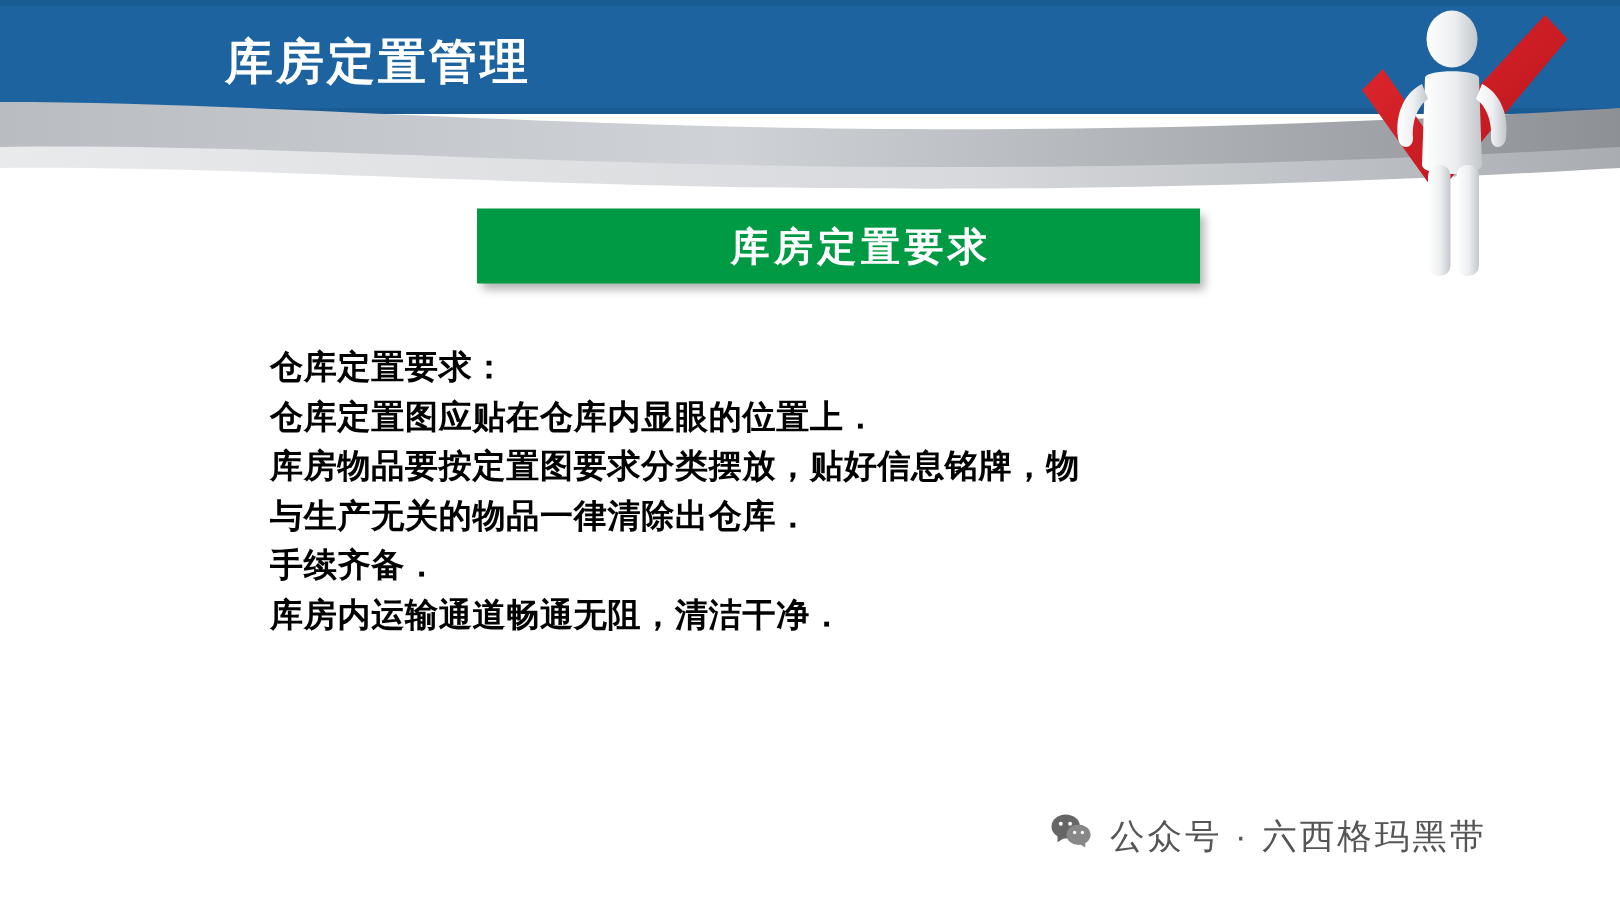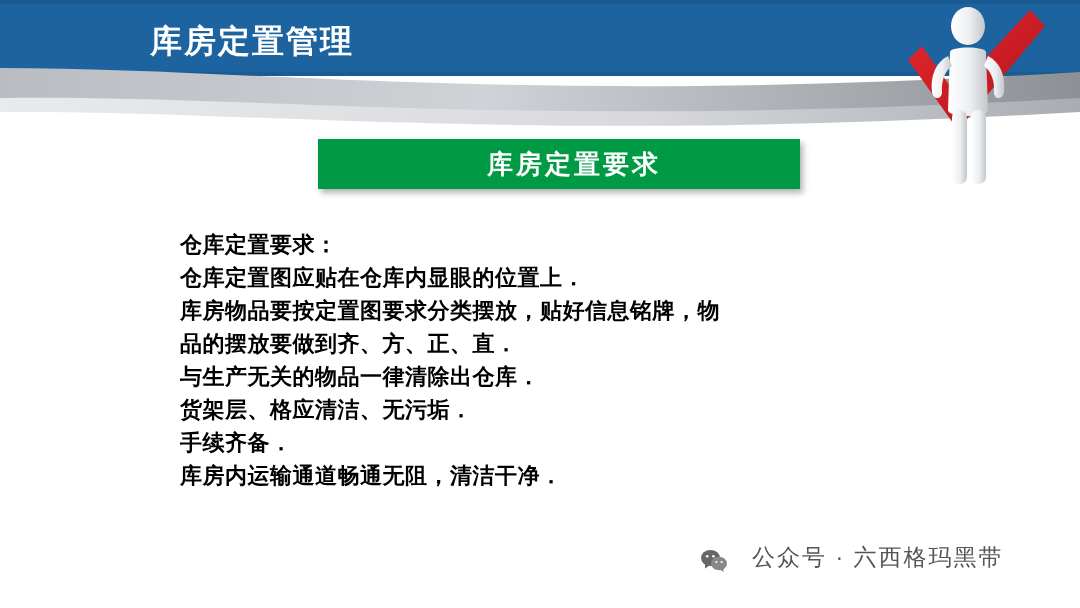--- a/index.html
+++ b/index.html
@@ -95,22 +95,22 @@
   .body-text .line {
     white-space: pre-wrap;
   }
 
   
   .footer {
     position: absolute;
     left: 700px;
     top: 542px;
     display: flex;
-    align-items: flex-end;
-    gap: 24px;
+    align-items: flex-start;
+    gap: 12px;
   }
   .wechat-icon {
     width: 28px;
     height: 24px;
     position: relative;
     display: inline-block;
   }
   .footer-text {
     font-size: 23px;
     color: #555555;
@@ -183,23 +183,21 @@
   </svg>
 
   <div class="green-bar">
     <span class="green-bar-text">库房定置要求</span>
   </div>
 
   <div class="body-text">
     <div class="line">仓库定置要求：</div>
     <div class="line">仓库定置图应贴在仓库内显眼的位置上．</div>
     <div class="line">库房物品要按定置图要求分类摆放，贴好信息铭牌，物</div>
-    <div class="line">品的摆放要做到齐、方、正、直．</div>
     <div class="line">与生产无关的物品一律清除出仓库．</div>
-    <div class="line">货架层、格应清洁、无污垢．</div>
     <div class="line">手续齐备．</div>
     <div class="line">库房内运输通道畅通无阻，清洁干净．</div>
   </div>
 
   <div class="footer">
     <span class="wechat-icon">
       <svg viewBox="0 0 28 24" width="28" height="24">
         <ellipse cx="10.5" cy="9" rx="9.5" ry="8" fill="#666666"></ellipse>
         <polygon points="5,15 5,19.5 9.5,16.6" fill="#666666"></polygon>
         <circle cx="7.2" cy="7.2" r="1.3" fill="#ffffff"></circle>

